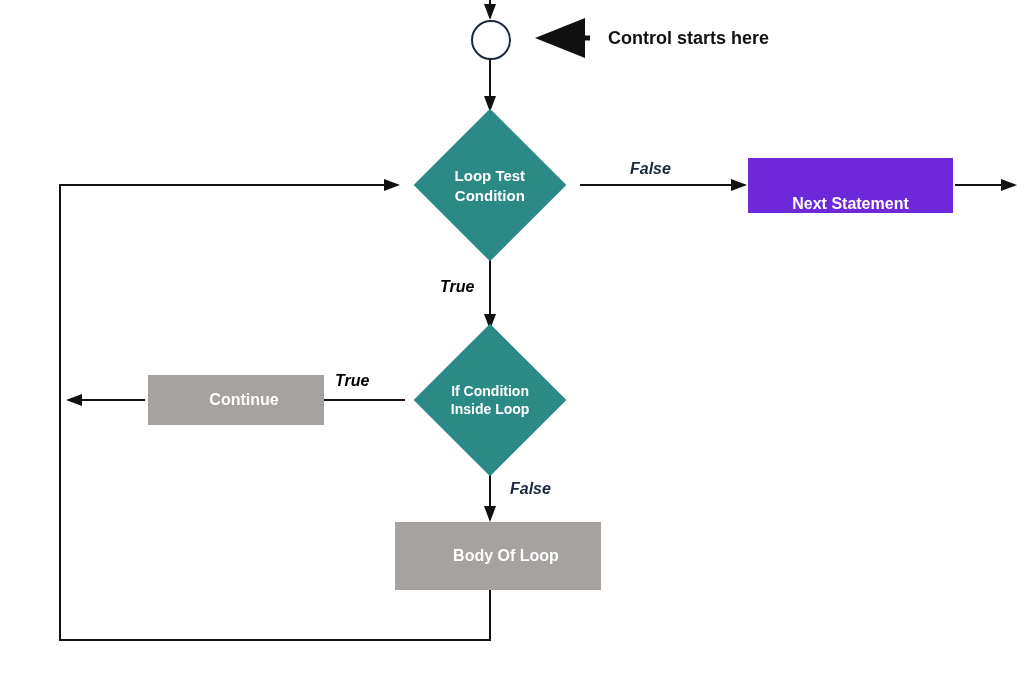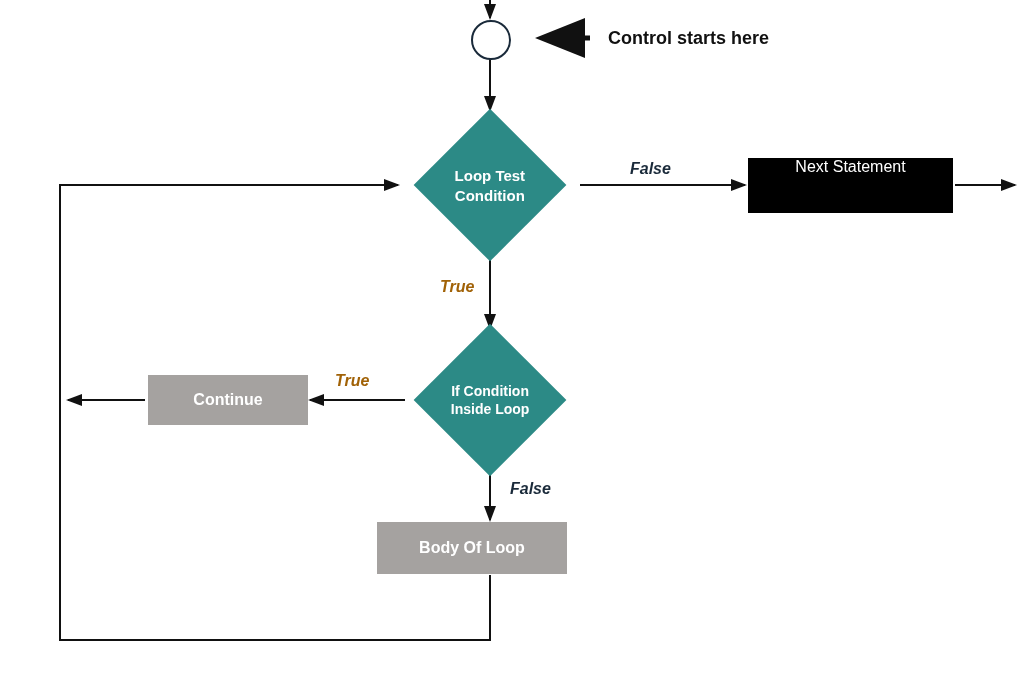--- a/index.html
+++ b/index.html
@@ -36,49 +36,50 @@
     color: #fff;
     font-weight: 700;
     text-align: center;
     font-size: 15px;
     line-height: 1.3;
   }
 
   
   .rect-dark {
     position: absolute;
-    background: #000000;
+    background: #6d28d9;
     color: #fff;
-    font-weight: 400;
+    font-weight: 700;
     display: flex;
-    align-items: flex-start;
+    align-items: flex-end;
     justify-content: center;
     font-size: 16px;
   }
   
   .rect-gray {
     position: absolute;
     background: #a5a2a0;
     color: #fff;
     font-weight: 700;
     display: flex;
     align-items: center;
     justify-content: center;
     font-size: 16px;
     text-align: center;
+    padding-left: 16px;
   }
 
   
   .edge-label {
     position: absolute;
     font-weight: 700;
     font-size: 16px;
     font-style: italic;
   }
-  .edge-label.teal { color: #a16207; }
+  .edge-label.teal { color: #000000; }
   .edge-label.dark { color: #1a2a3a; }
 
   .caption {
     position: absolute;
     color: #111;
     font-size: 18px;
     font-weight: bold;
   }
 
   svg.arrows {
@@ -145,15 +146,15 @@
 </div>
 
 <div class="edge-label teal" style="left:335px; top:372px;">True</div>
 
 <div class="rect-gray" style="left:148px; top:375px; width:160px; height:50px;">
   <span>Continue</span>
 </div>
 
 <div class="edge-label dark" style="left:510px; top:480px;">False</div>
 
-<div class="rect-gray" style="left:377px; top:522px; width:190px; height:52px;">
+<div class="rect-gray" style="left:395px; top:522px; width:190px; height:68px;">
   <span>Body Of Loop</span>
 </div>
 
 </body></html>

